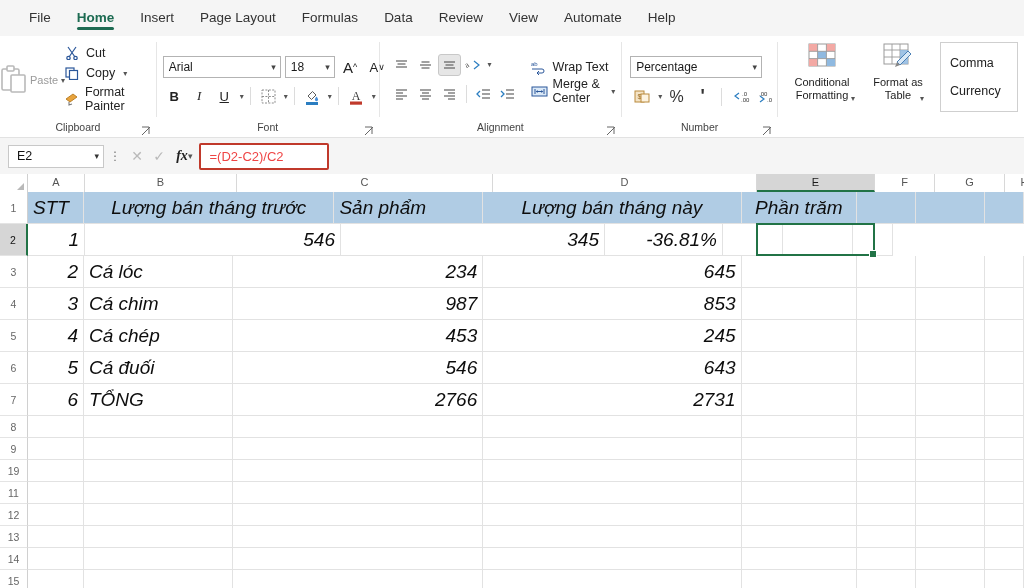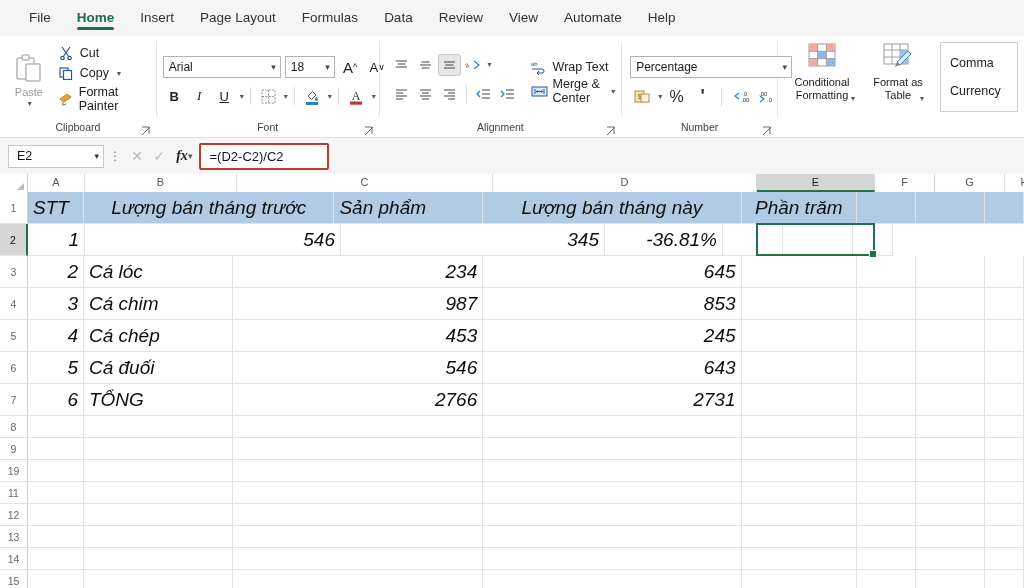--- a/index.html
+++ b/index.html
@@ -43,21 +43,21 @@
   .group-sep { width:1px; background:#e6e6e6; margin:6px 0 20px 0; }
   .launcher {
     position:absolute; right:5px; bottom:1px; width:10px; height:10px;
     color:#666; font-size:9px; line-height:10px;
   }
   .launcher svg { display:block; }
 
   
   .g-clip { width:178px; }
   .paste-btn {
-    width:52px; display:flex; flex-direction:column; align-items:center;
+    width:52px; display:flex; flex-direction:row; align-items:center;
     justify-content:center; gap:1px; padding-top:2px; color:#9a9a9a; font-size:11px;
   }
   .clip-list { display:flex; flex-direction:column; justify-content:center; gap:4px; padding-left:6px; }
   .clip-item { display:flex; align-items:center; gap:6px; font-size:12.5px; color:#222; }
   .clip-item .ic { width:16px; height:16px; display:flex; align-items:center; justify-content:center; }
   .caret { font-size:8px; color:#555; margin-left:2px; }
 
   
   .g-font { width:222px; }
   .fontrow1 { display:flex; align-items:center; gap:4px; }
@@ -82,21 +82,21 @@
   .g-align { width:276px; }
   .alrow { display:flex; align-items:center; gap:1px; }
   .alrow2 { margin-top:7px; }
   .alblk { display:flex; flex-direction:column; }
   .alright { display:flex; flex-direction:column; margin-left:12px; }
   .altxt { display:flex; align-items:center; gap:5px; font-size:12.5px; color:#222; height:24px; }
   .altxt .ic { width:17px; height:16px; display:flex; align-items:center; justify-content:center; }
 
   
   .g-num { width:155px; }
-  .numcombo { width:162px; height:22px; }
+  .numcombo { width:132px; height:22px; }
   .numrow2 { display:flex; align-items:center; gap:3px; margin-top:8px; }
 
   
   .g-styles { flex:1; }
   .bigbtn {
     display:flex; flex-direction:column; align-items:center; justify-content:flex-start;
     width:72px; font-size:11px; color:#1d1d1d; line-height:13px; text-align:center; gap:2px;
   }
   .cellstyles {
     border:1px solid #cfcfcf; background:#fff; margin-left:6px;
@@ -118,21 +118,21 @@
   .namebox .ndd { font-size:9px; color:#333; }
   .fb-dots { width:22px; text-align:center; font-size:12px; color:#777; letter-spacing:0; }
   .fb-ic { width:22px; text-align:center; font-size:14px; color:#b9b9b9; }
   .fb-fx { width:24px; text-align:center; font-size:14px; color:#222; font-style:italic; font-weight:bold; font-family:"Liberation Serif", serif; }
   .fb-fxdd { font-size:9px; color:#555; margin-left:-6px; margin-right:2px; }
   .fb-input-wrap {
     margin-left:4px; border:2px solid #c0392b; border-radius:2px;
     height:27px; width:130px; display:flex; align-items:center; background:#fff;
     padding-left:9px;
   }
-  .fb-input { font-size:13px; color:#0f172a; font-family:"Liberation Sans", sans-serif; }
+  .fb-input { font-size:13px; color:#ef4444; font-family:"Liberation Sans", sans-serif; }
 
   
   .gridwrap {
     position:absolute; top:174px; left:0; width:1024px; height:414px;
     background:#fff; overflow:hidden;
   }
   .colhdr {
     position:absolute; top:0; left:0; height:18px; width:1024px;
     background:#ffffff; display:flex; border-bottom:1px solid #d0d0d0;
   }

